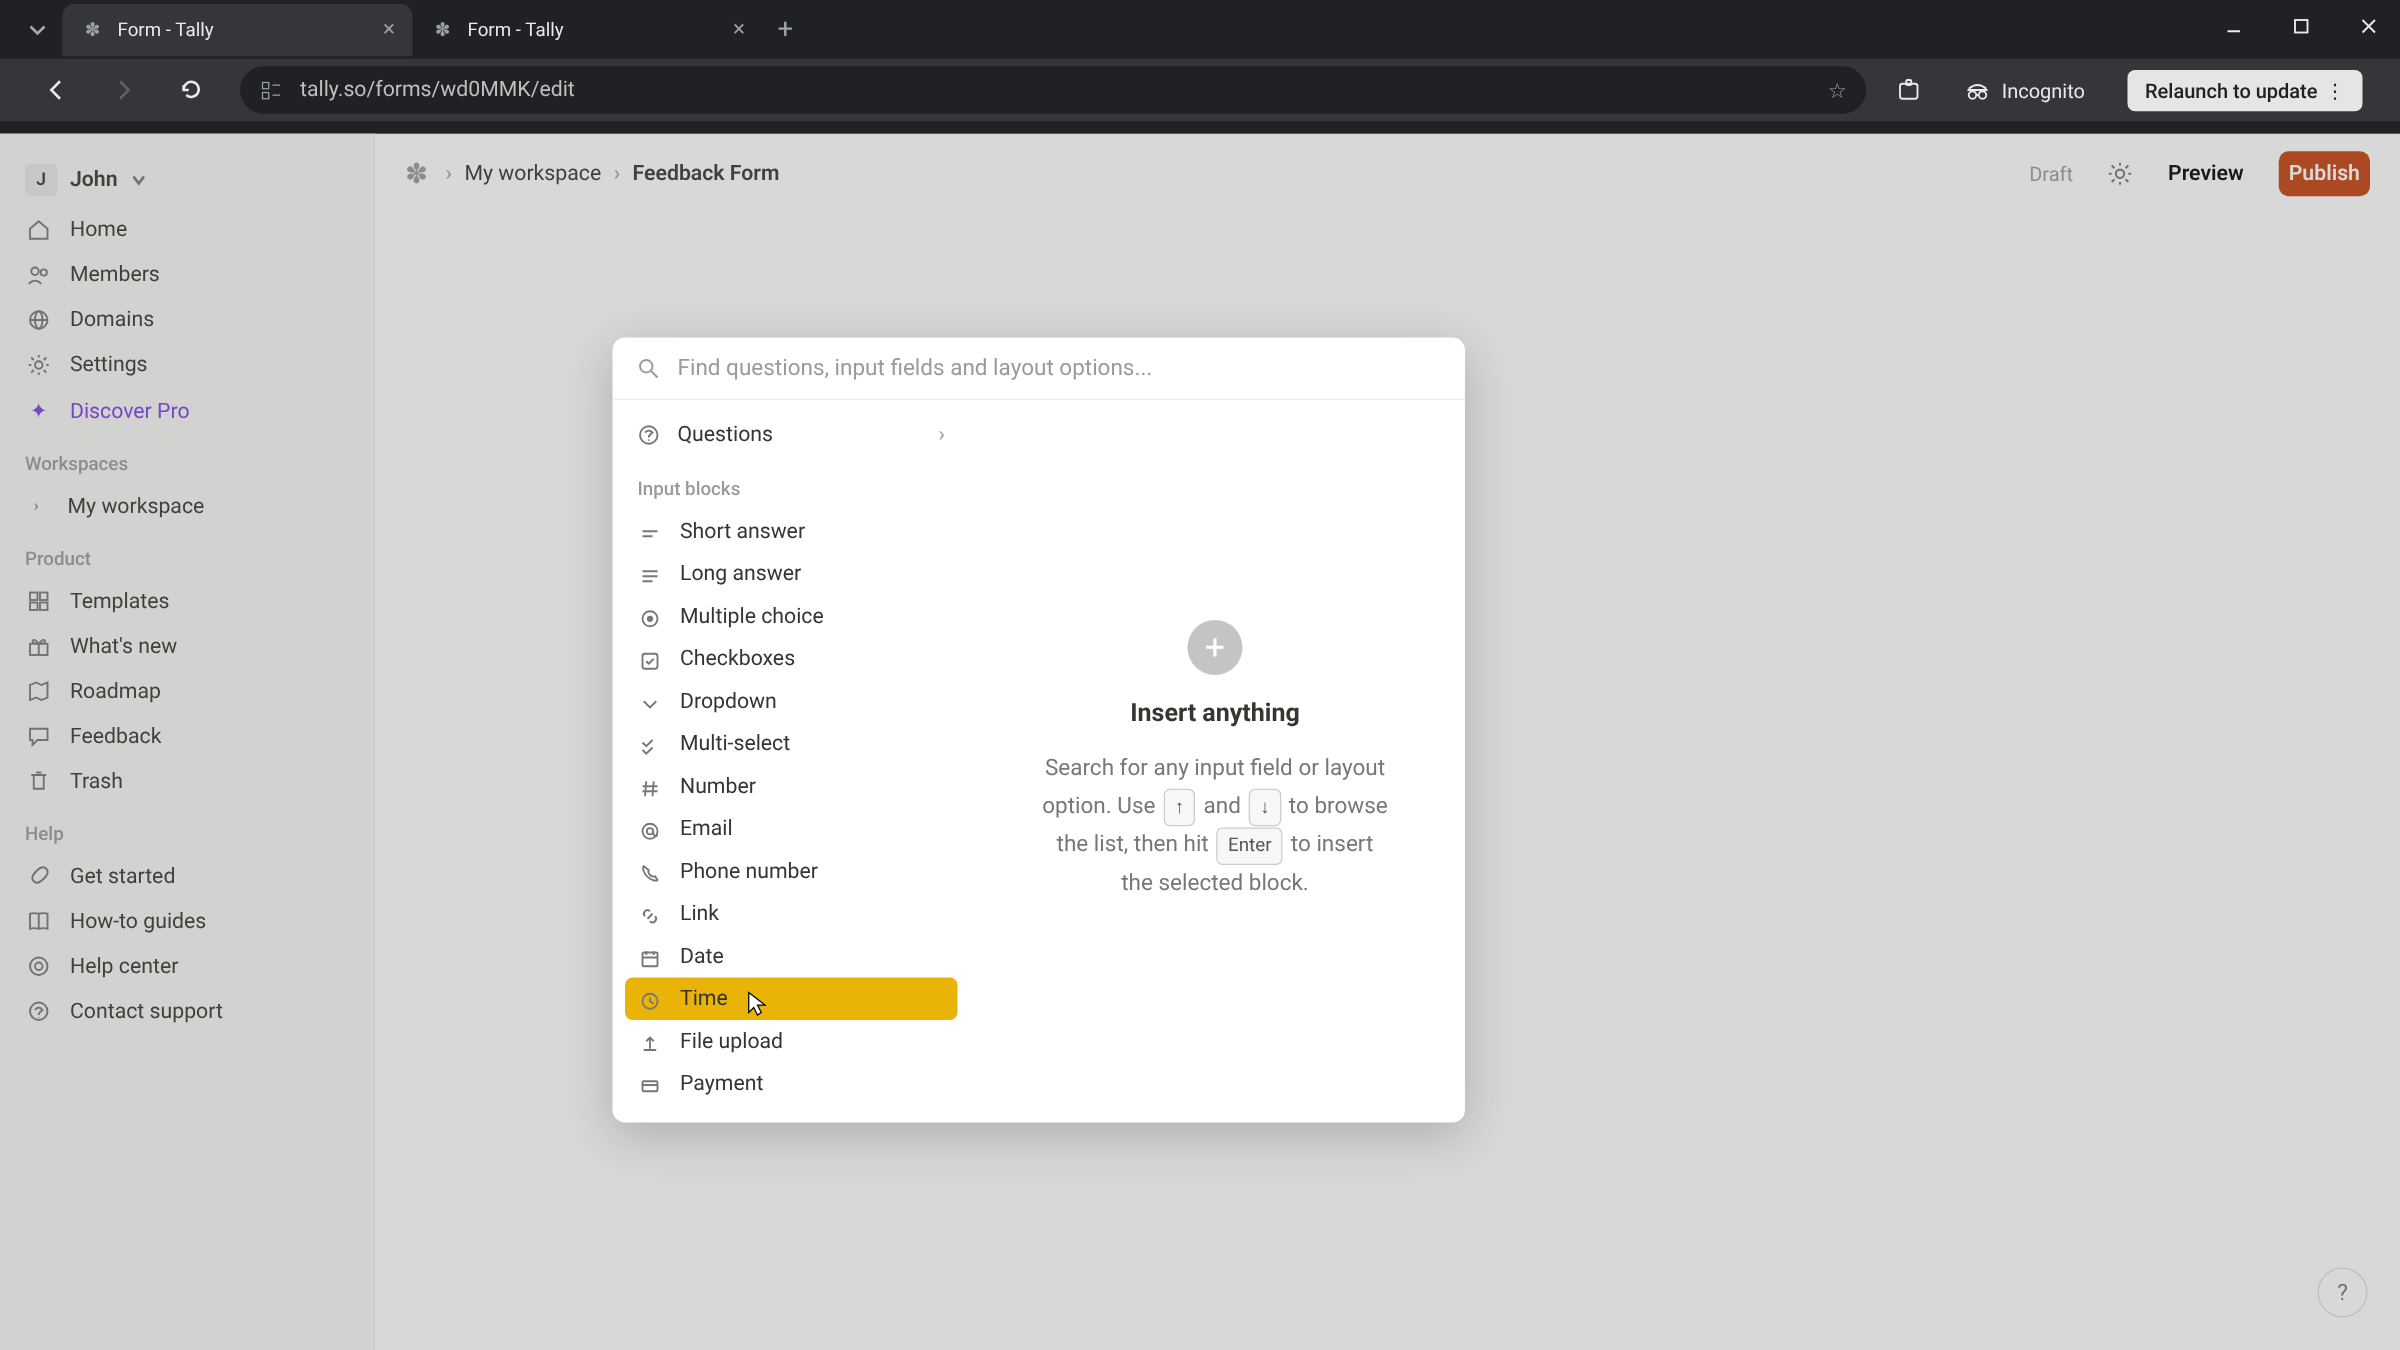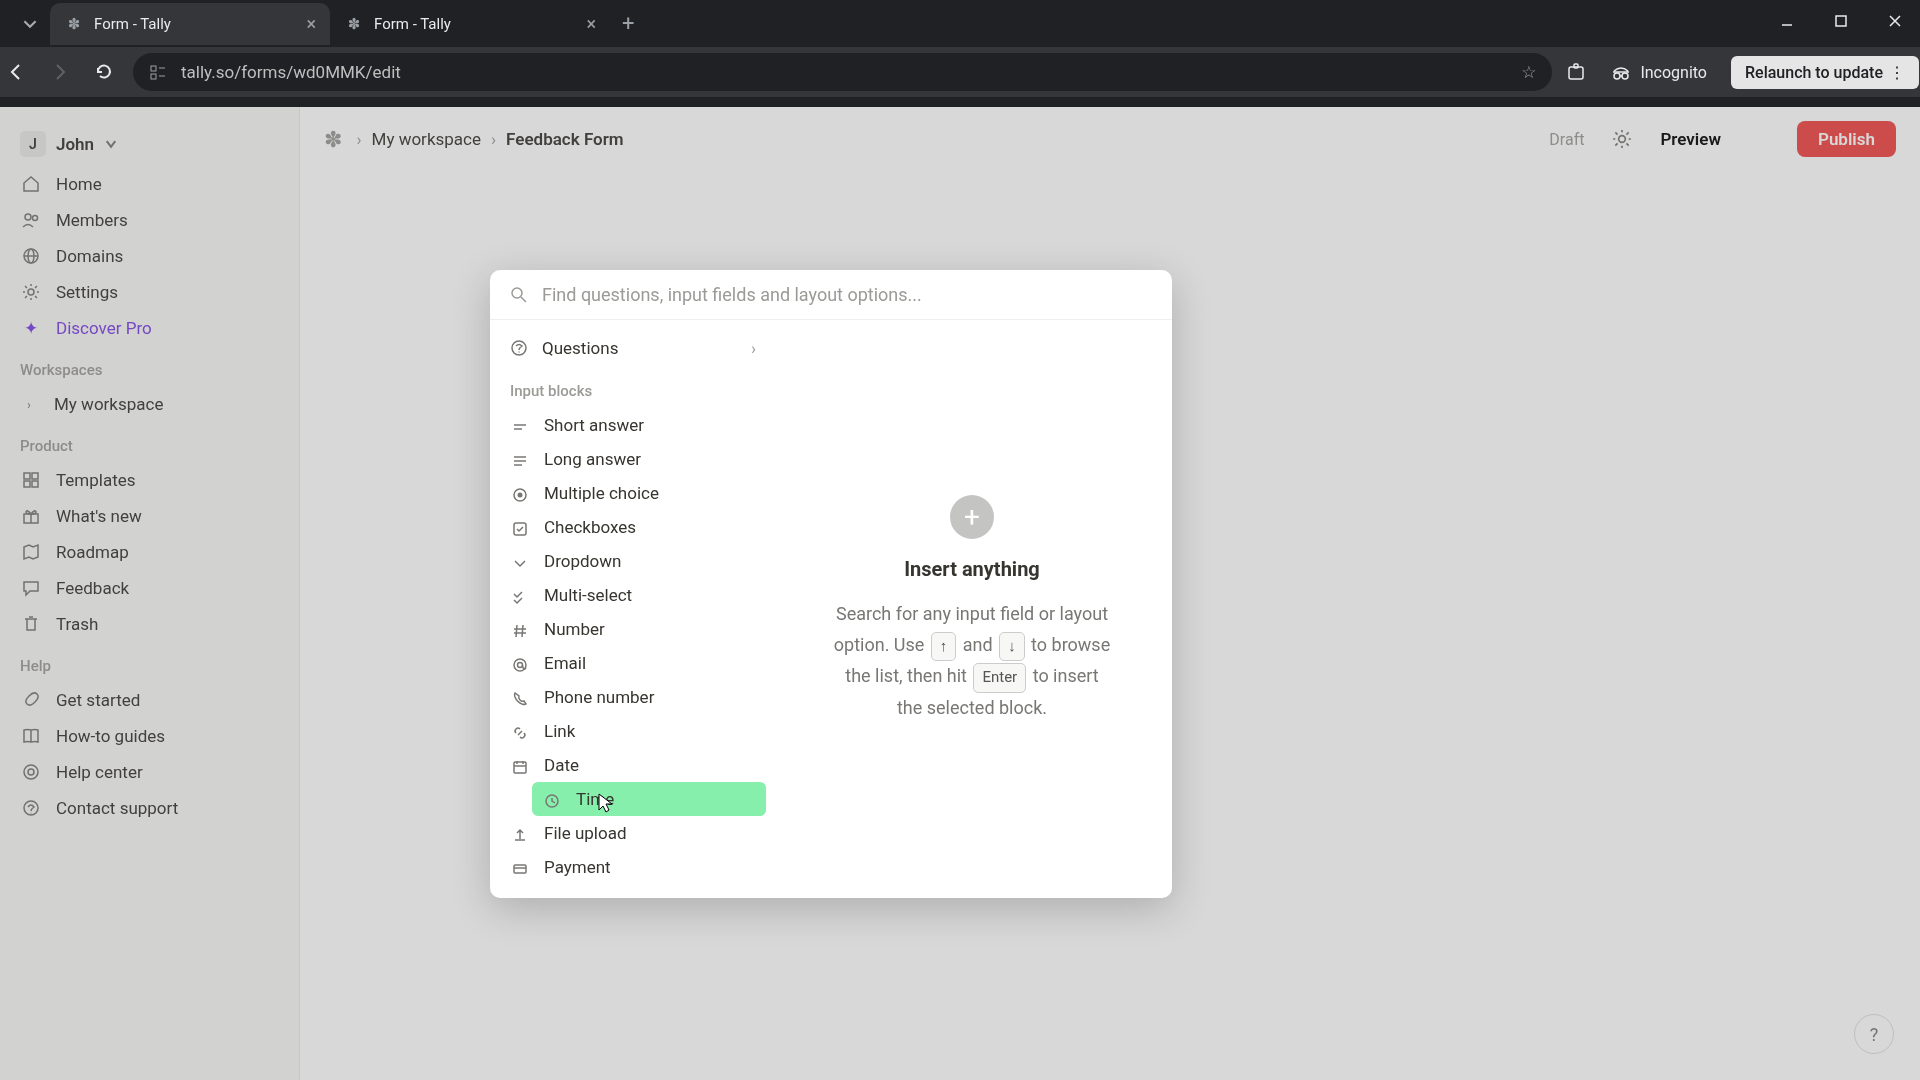--- a/index.html
+++ b/index.html
@@ -11,21 +11,21 @@
 .tab-dropdown { width: 40px; height: 40px; display: flex; align-items: center; justify-content: center; color: #aaa; cursor: pointer; }
 .tab { display: flex; align-items: center; background: #35363a; border-radius: 10px 10px 0 0; padding: 0 14px; height: 42px; width: 280px; gap: 10px; color: #e8eaed; font-size: 15px; position: relative; }
 .tab.inactive { background: transparent; }
 .tab-favicon { width: 20px; height: 20px; display: flex; align-items: center; justify-content: center; color: #9aa0a6; }
 .tab-title { flex: 1; white-space: nowrap; overflow: hidden; }
 .tab-close { color: #9aa0a6; font-size: 18px; cursor: pointer; }
 .new-tab { color: #9aa0a6; font-size: 22px; padding: 0 12px; cursor: pointer; }
 .window-controls { position: absolute; right: 10px; top: 6px; display: flex; gap: 24px; color: #e8eaed; }
 .win-ctrl { width: 30px; height: 30px; display: flex; align-items: center; justify-content: center; cursor: pointer; }
 
-.toolbar { display: flex; align-items: center; height: 50px; background: #35363a; padding: 0 1px; gap: 14px; }
+.toolbar { display: flex; align-items: center; height: 50px; background: #35363a; padding: 0 30px; gap: 24px; }
 .nav-btn { color: #9aa0a6; width: 30px; height: 30px; display: flex; align-items: center; justify-content: center; cursor: pointer; }
 .nav-btn.fwd { opacity: 0.4; }
 .url-bar { flex: 1; background: #202124; border-radius: 24px; height: 38px; display: flex; align-items: center; padding: 0 16px; gap: 14px; color: #e8eaed; font-size: 17px; }
 .site-icon { color: #9aa0a6; }
 .url-text { flex: 1; color: #bfbfbf; }
 .star-btn { color: #9aa0a6; cursor: pointer; }
 .ext-btn { color: #e8eaed; cursor: pointer; }
 .incognito { display: flex; align-items: center; gap: 8px; color: #e8eaed; font-size: 16px; padding: 0 10px; }
 .relaunch { background: #e5e5e5; color: #202124; padding: 7px 14px; border-radius: 6px; font-size: 16px; font-weight: 500; display: flex; align-items: center; gap: 6px; cursor: pointer; }
 .google-icon { position: absolute; left: 12px; top: 113px; width: 24px; height: 24px; border-radius: 50%; background: #fff; display: flex; align-items: center; justify-content: center; font-size: 14px; font-weight: bold; }
@@ -47,39 +47,39 @@
 .main { flex: 1; position: relative; }
 .top-bar { display: flex; align-items: center; padding: 14px 24px; gap: 14px; font-size: 17px; }
 .breadcrumb { display: flex; align-items: center; gap: 10px; color: #37352f; }
 .crumb { cursor: pointer; }
 .crumb.active { font-weight: 600; }
 .chev { color: #9b9a97; }
 .top-actions { margin-left: auto; display: flex; align-items: center; gap: 28px; }
 .draft { color: #9b9a97; font-size: 16px; }
 .gear { color: #787774; cursor: pointer; }
 .preview { font-weight: 600; cursor: pointer; }
-.publish { background: #ef4444; color: #fff; padding: 8px 21px; border-radius: 8px; font-weight: 600; cursor: pointer; margin-left: 48px; }
+.publish { background: #c2410c; color: #fff; padding: 8px 8px; border-radius: 8px; font-weight: 600; cursor: pointer; }
 .tally-star { color: #9b9a97; font-size: 22px; }
 
 
 .modal { position: absolute; left: 490px; top: 270px; width: 682px; height: 628px; background: #fff; border-radius: 10px; box-shadow: 0 10px 40px rgba(0,0,0,0.2); z-index: 10; display: flex; flex-direction: column; overflow: hidden; }
 .modal-search { display: flex; align-items: center; padding: 14px 20px; gap: 14px; border-bottom: 1px solid #eee; }
 .modal-search input { border: none; outline: none; font-size: 18px; flex: 1; color: #37352f; }
 .modal-search input::placeholder { color: #9b9a97; }
 .modal-body { flex: 1; display: flex; overflow: hidden; }
 .modal-left { width: 282px; overflow-y: auto; padding: 8px 6px 8px 10px; position: relative; }
 .modal-left::-webkit-scrollbar { width: 16px; }
 .modal-left::-webkit-scrollbar-thumb { background: #c4c4c4; border-radius: 8px; border: 3px solid #fff; }
 .modal-left::-webkit-scrollbar-track { background: #f5f5f5; }
 .cat-row { display: flex; align-items: center; gap: 14px; padding: 10px 10px; font-size: 17px; color: #37352f; cursor: pointer; border-radius: 6px; }
 .cat-row .chev-r { margin-left: auto; color: #9b9a97; }
 .section-label { padding: 14px 10px 8px; font-size: 15px; color: #9b9a97; font-weight: 500; }
 .block-row { display: flex; align-items: flex-end; gap: 14px; padding: 7px 10px; font-size: 17px; color: #37352f; cursor: pointer; border-radius: 6px; }
 .block-row .bicon { width: 20px; color: #787774; display: flex; align-items: center; justify-content: center; }
-.block-row.hover { background: #86efac; margin-left: 32px; }
+.block-row.hover { background: #eab308; }
 .modal-right { flex: 1; display: flex; flex-direction: column; align-items: center; justify-content: center; padding: 40px 60px; text-align: center; gap: 18px; }
 .plus-circle { width: 44px; height: 44px; border-radius: 50%; background: #c4c4c2; color: #fff; display: flex; align-items: center; justify-content: center; font-size: 28px; }
 .insert-title { font-size: 20px; font-weight: 700; color: #37352f; }
 .insert-desc { font-size: 18px; color: #787774; line-height: 1.7; }
 .kbd { display: inline-block; border: 1px solid #ccc; border-radius: 5px; padding: 1px 8px; font-size: 15px; background: #f7f7f5; color: #555; margin: 0 2px; }
 
 .help-fab { position: absolute; right: 26px; bottom: 26px; width: 40px; height: 40px; border-radius: 50%; border: 1px solid #ddd; background: #fff; display: flex; align-items: center; justify-content: center; font-size: 18px; color: #787774; cursor: pointer; z-index: 3; }
 
 .cursor { position: absolute; left: 596px; top: 792px; z-index: 20; font-size: 18px; pointer-events: none; }
 

